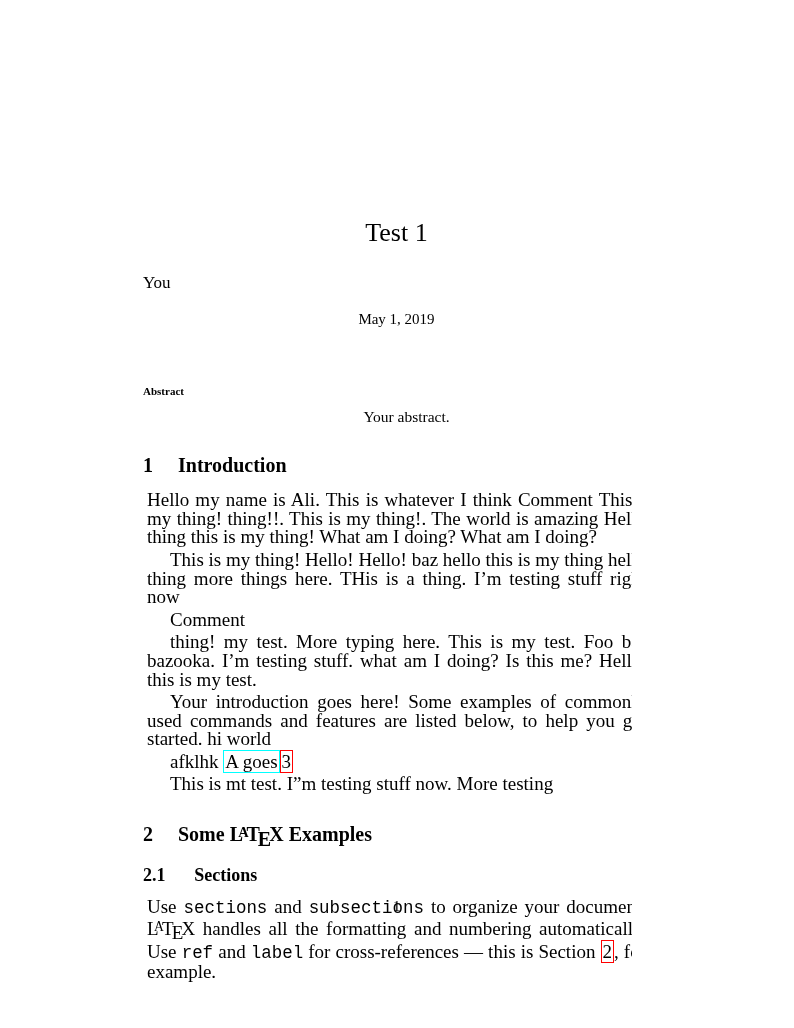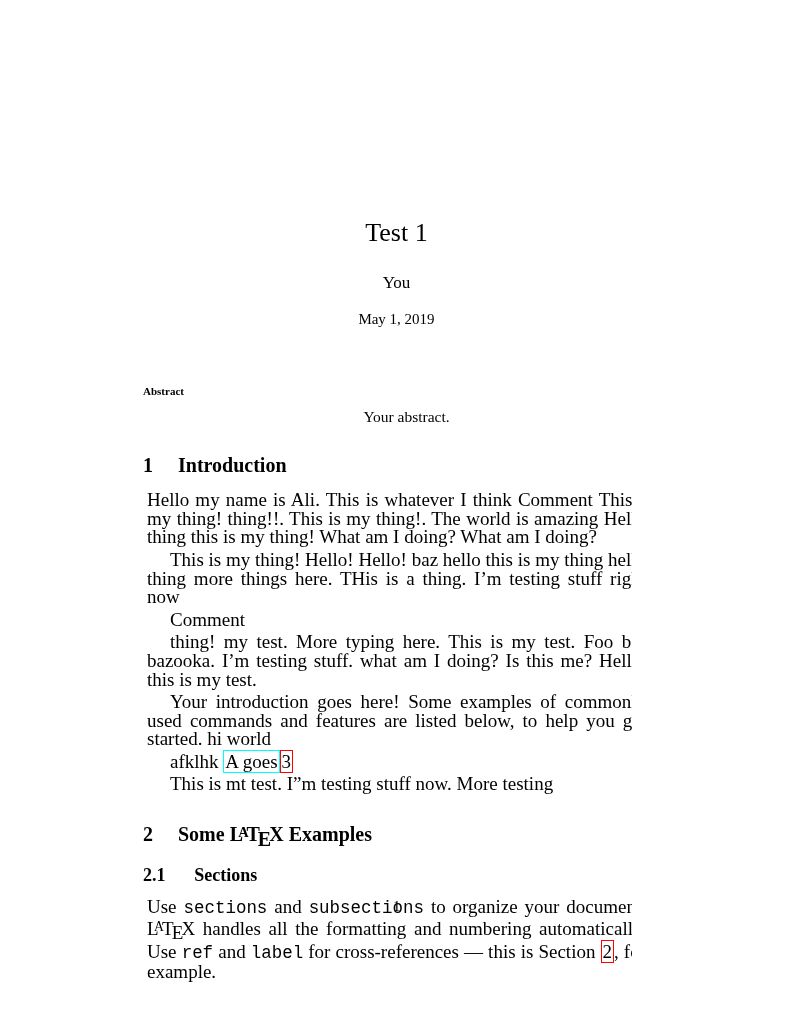--- a/index.html
+++ b/index.html
@@ -27,21 +27,21 @@
     margin: 0;
     font-size: 26px;
     font-weight: normal;
     line-height: 1;
     text-align: center;
   }
   .doc-author {
     margin-top: 27px;
     font-size: 17px;
     line-height: 1.2;
-    text-align: center;
+    text-align: left;
   }
   .doc-date {
     margin-top: 17px;
     font-size: 15px;
     line-height: 1.2;
     text-align: center;
   }
   .abstract-heading {
     margin-top: 57px;
     font-size: 11px;

